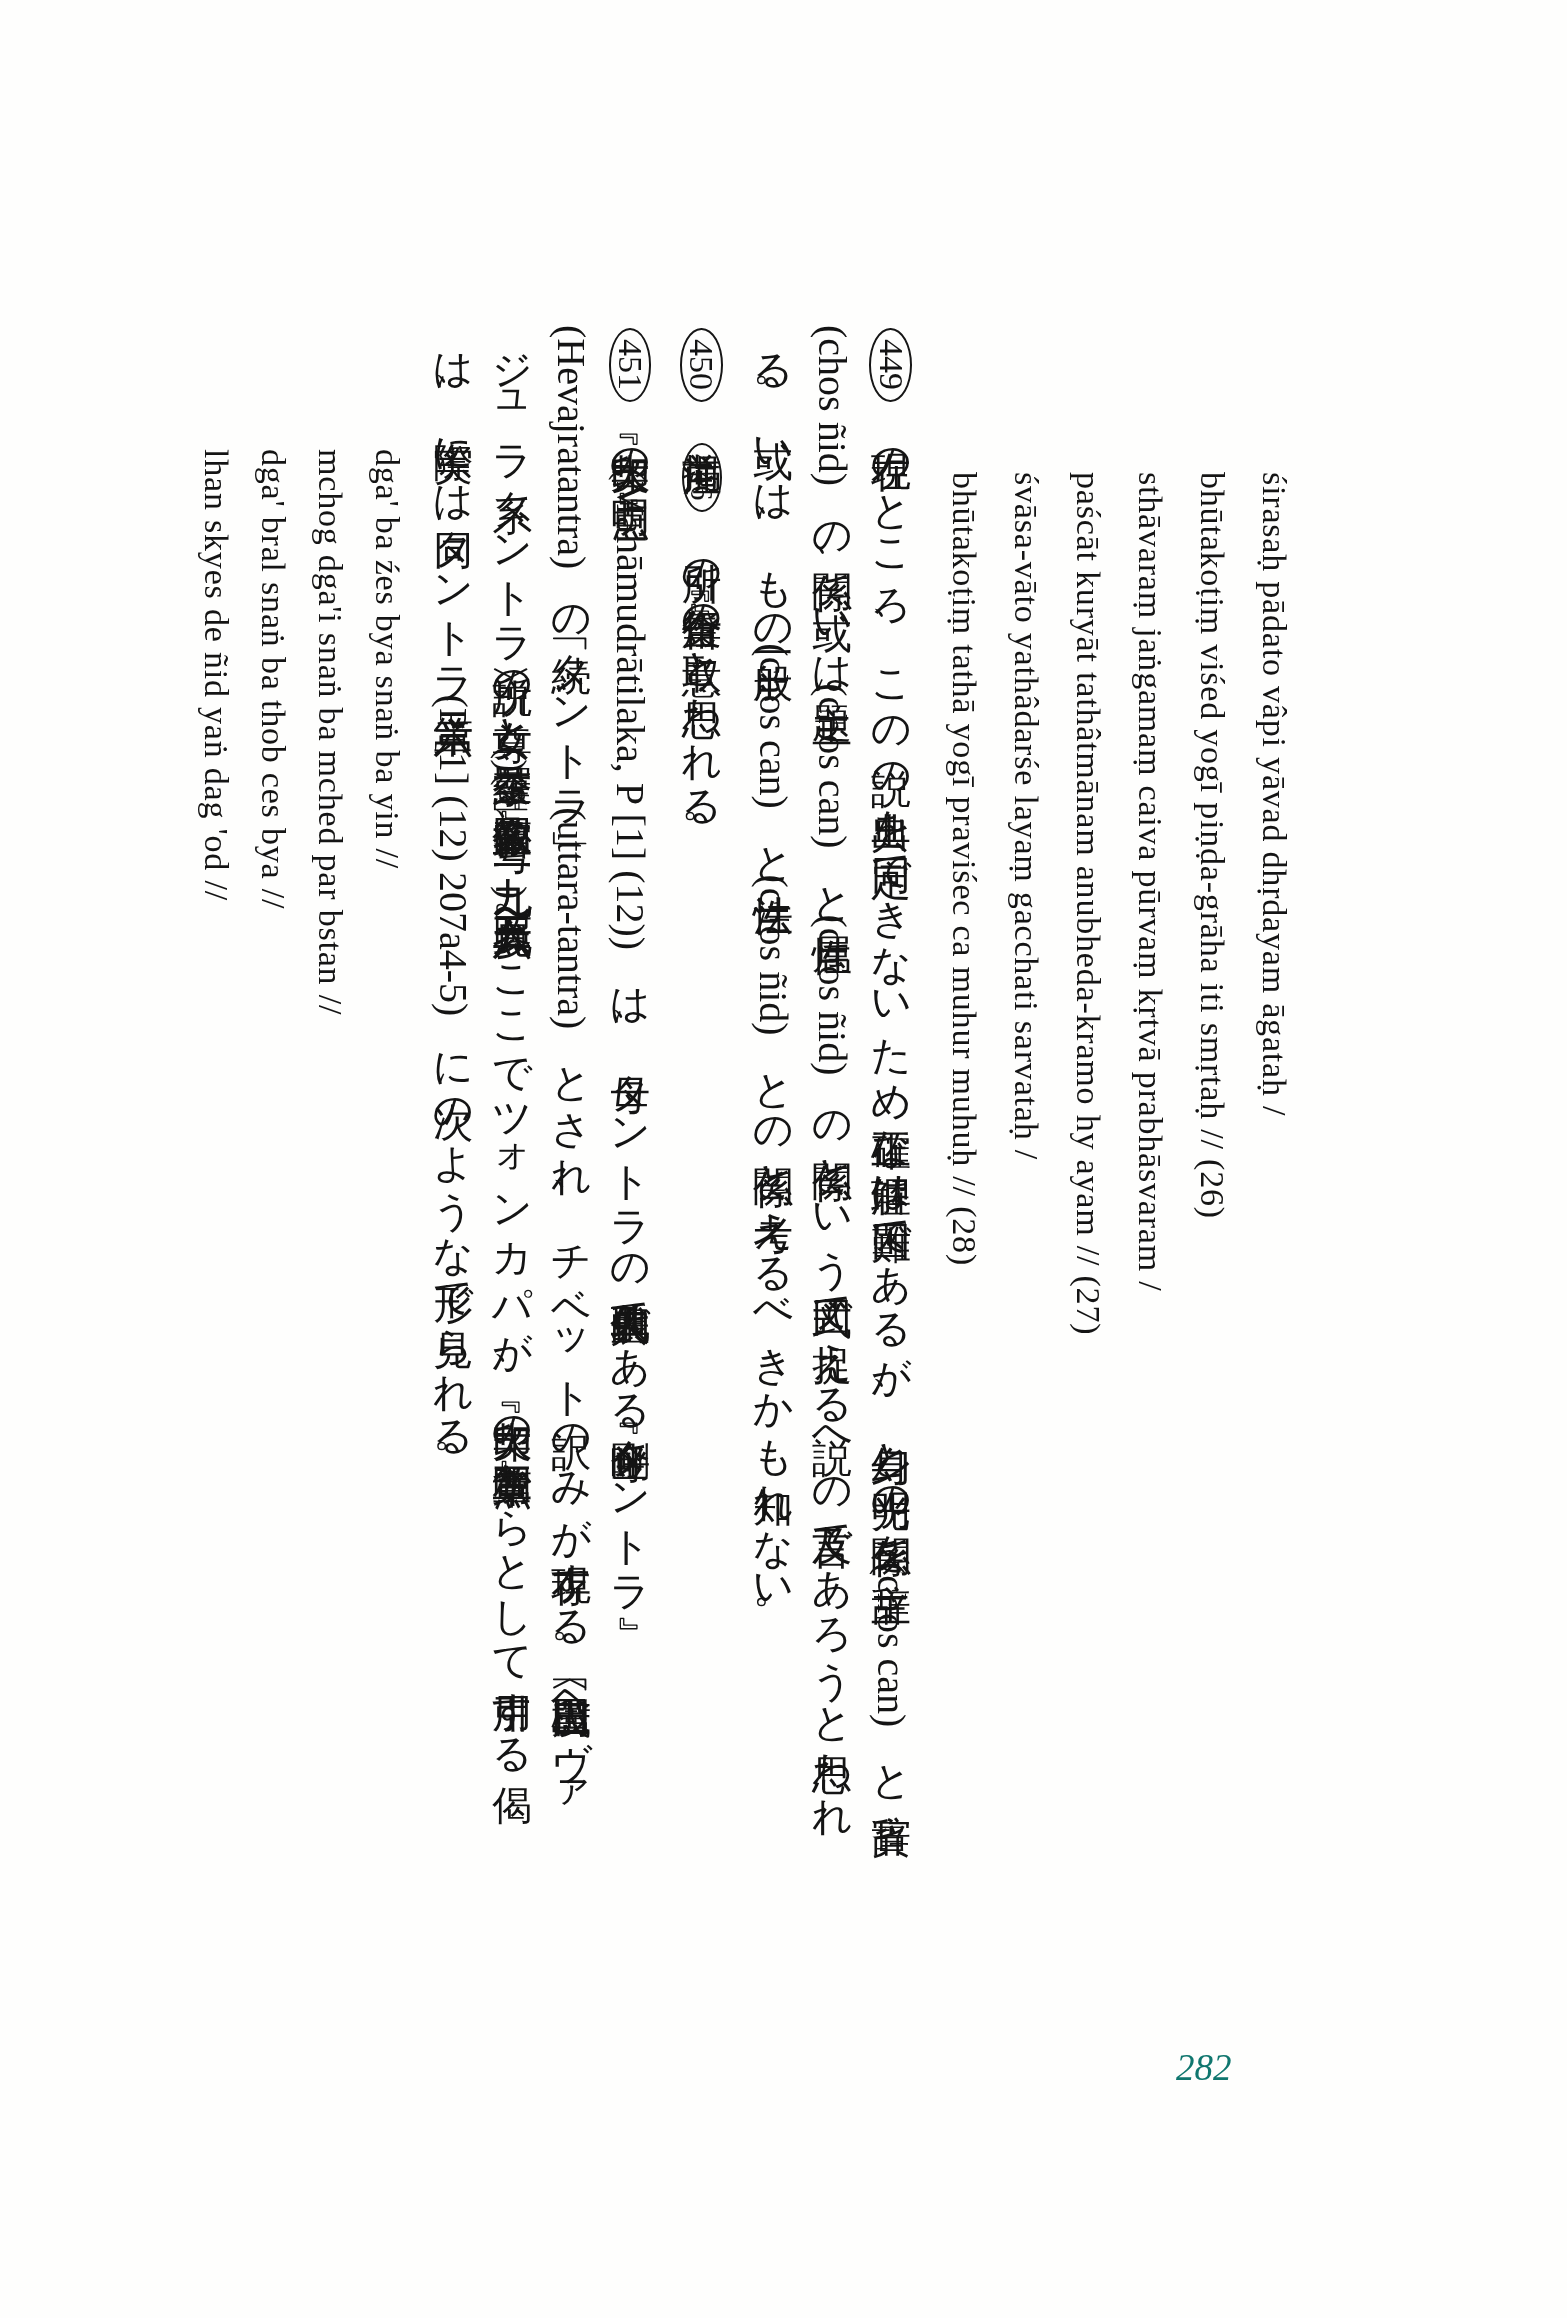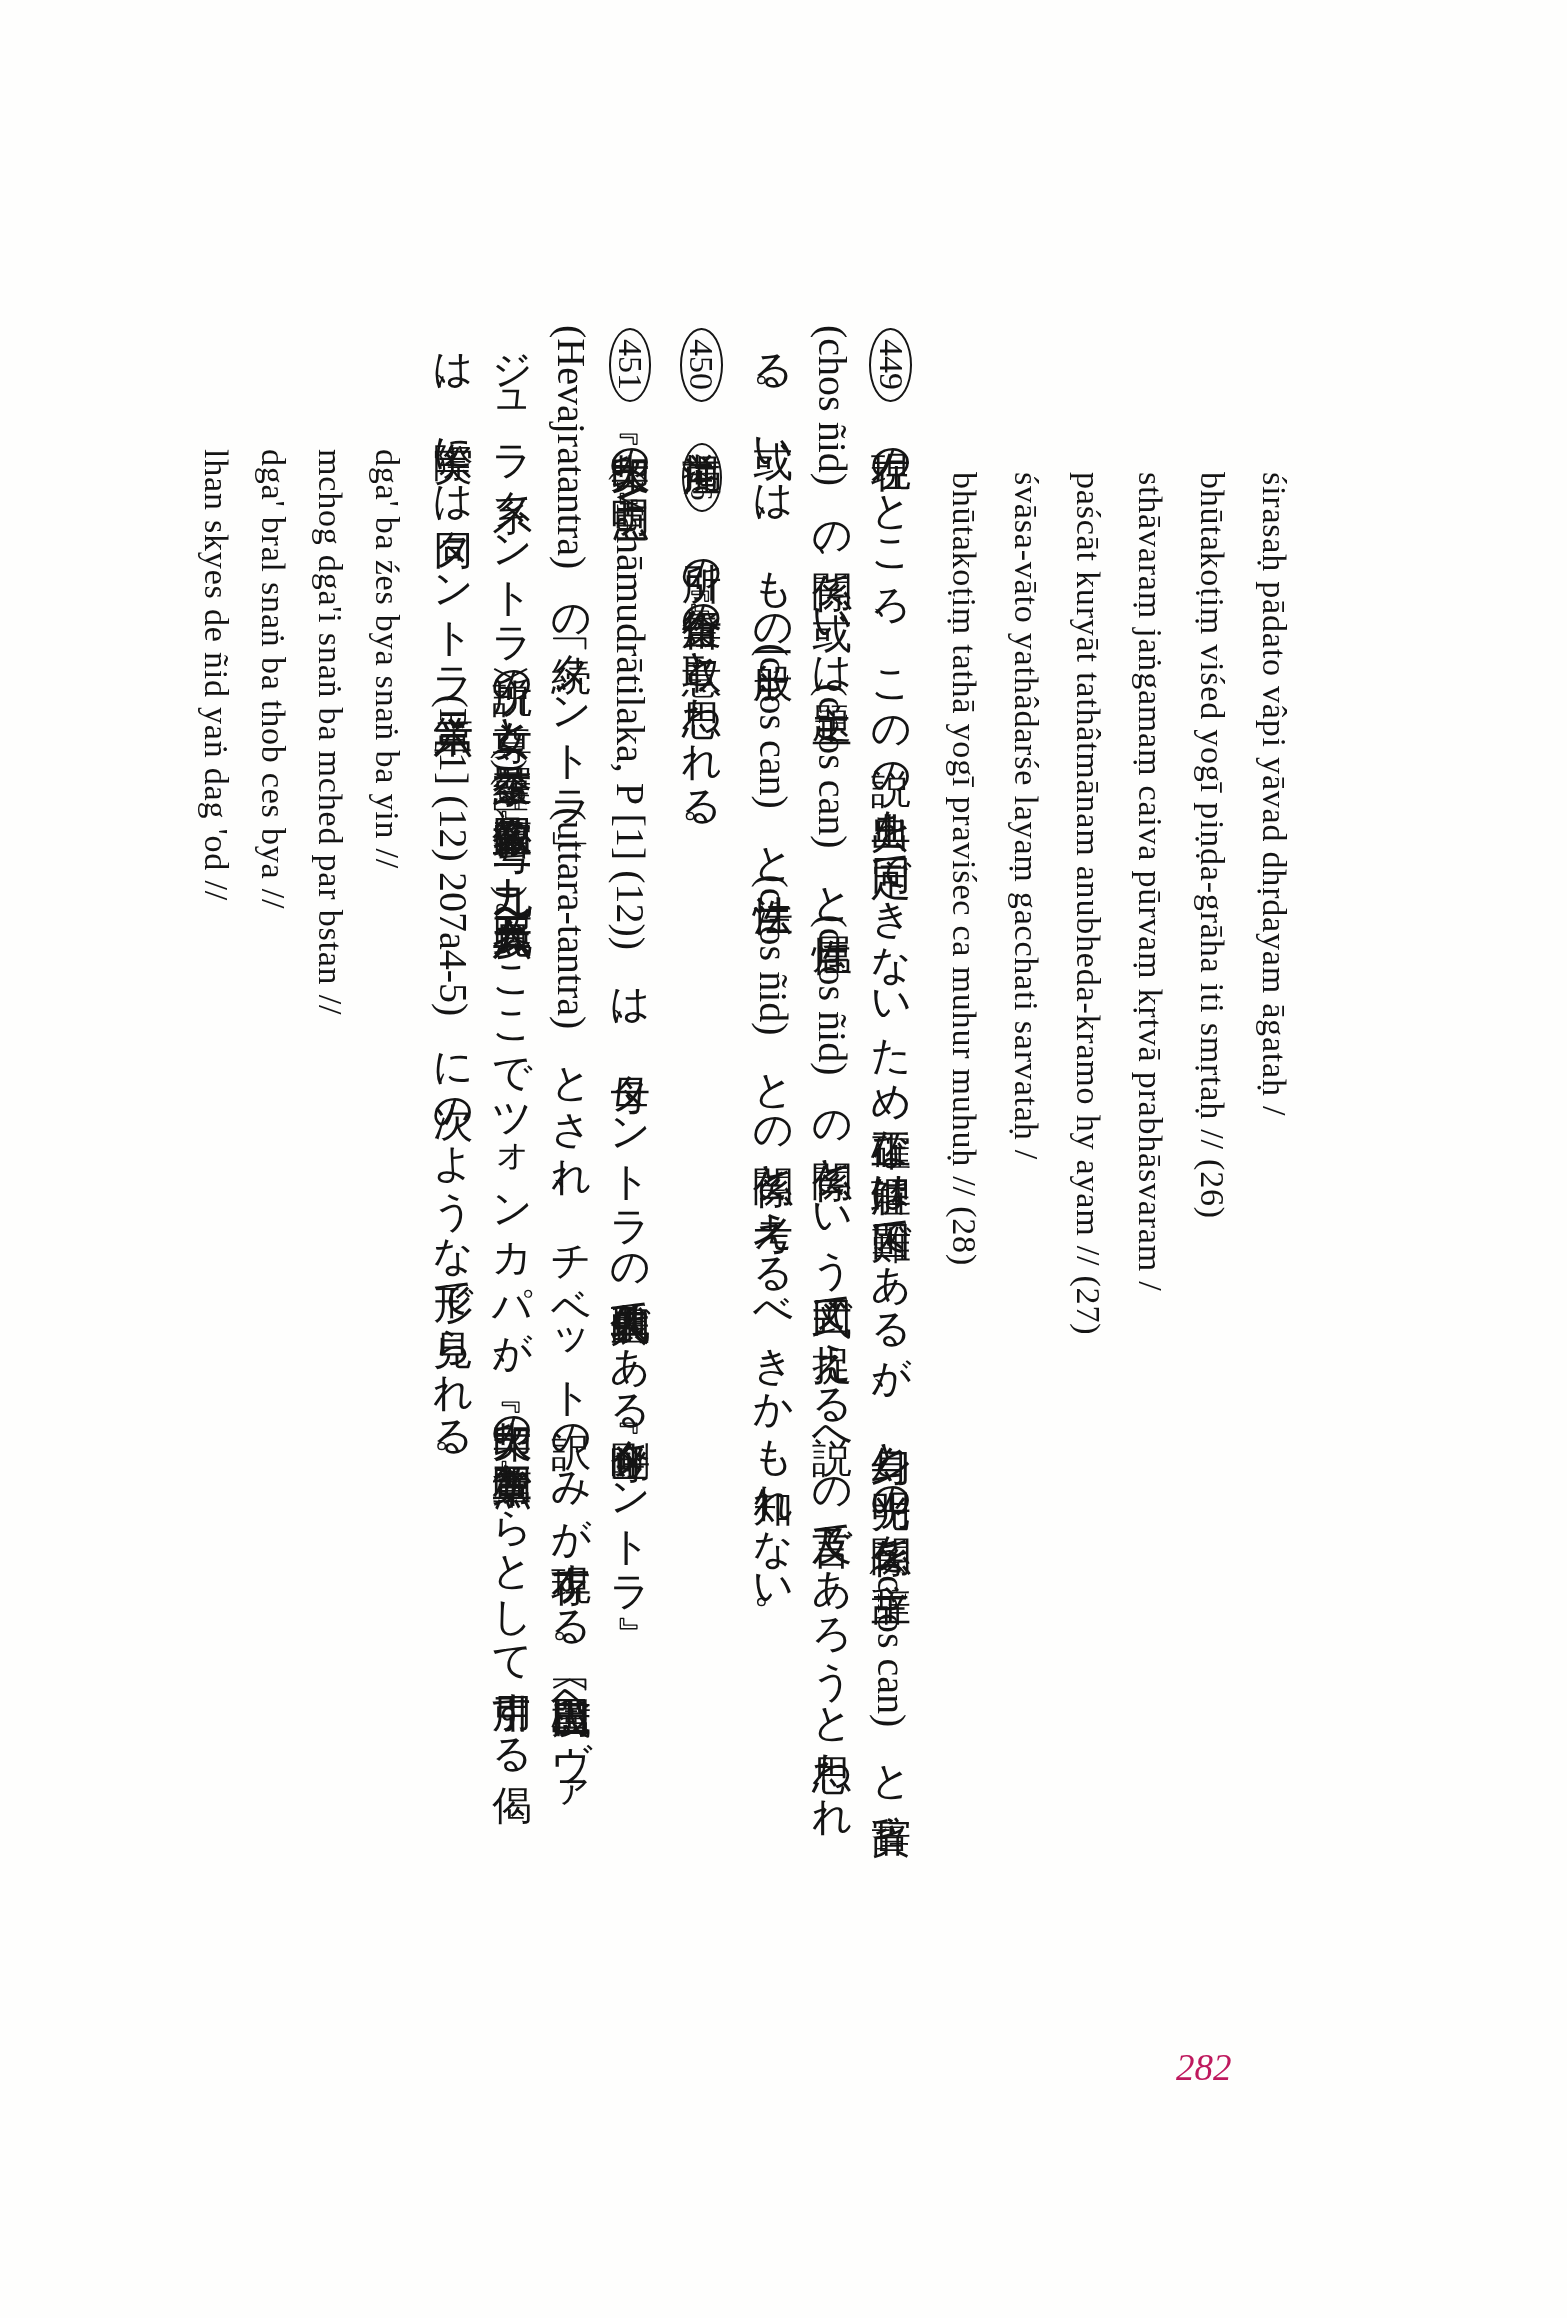--- a/index.html
+++ b/index.html
@@ -67,21 +67,21 @@
   .note-text {
     
   }
   .page-number {
     position: absolute;
     top: 2046px;
     left: 1176px;
     font-size: 37px;
     font-style: italic;
     font-family: "Liberation Serif", "DejaVu Serif", serif;
-    color: #be185d;
+    color: #0f766e;
   }
 </style>
 </head>
 <body>
 
 <div class="page">
 
   <div class="text-block">
 
     <div class="verse sanskrit">

